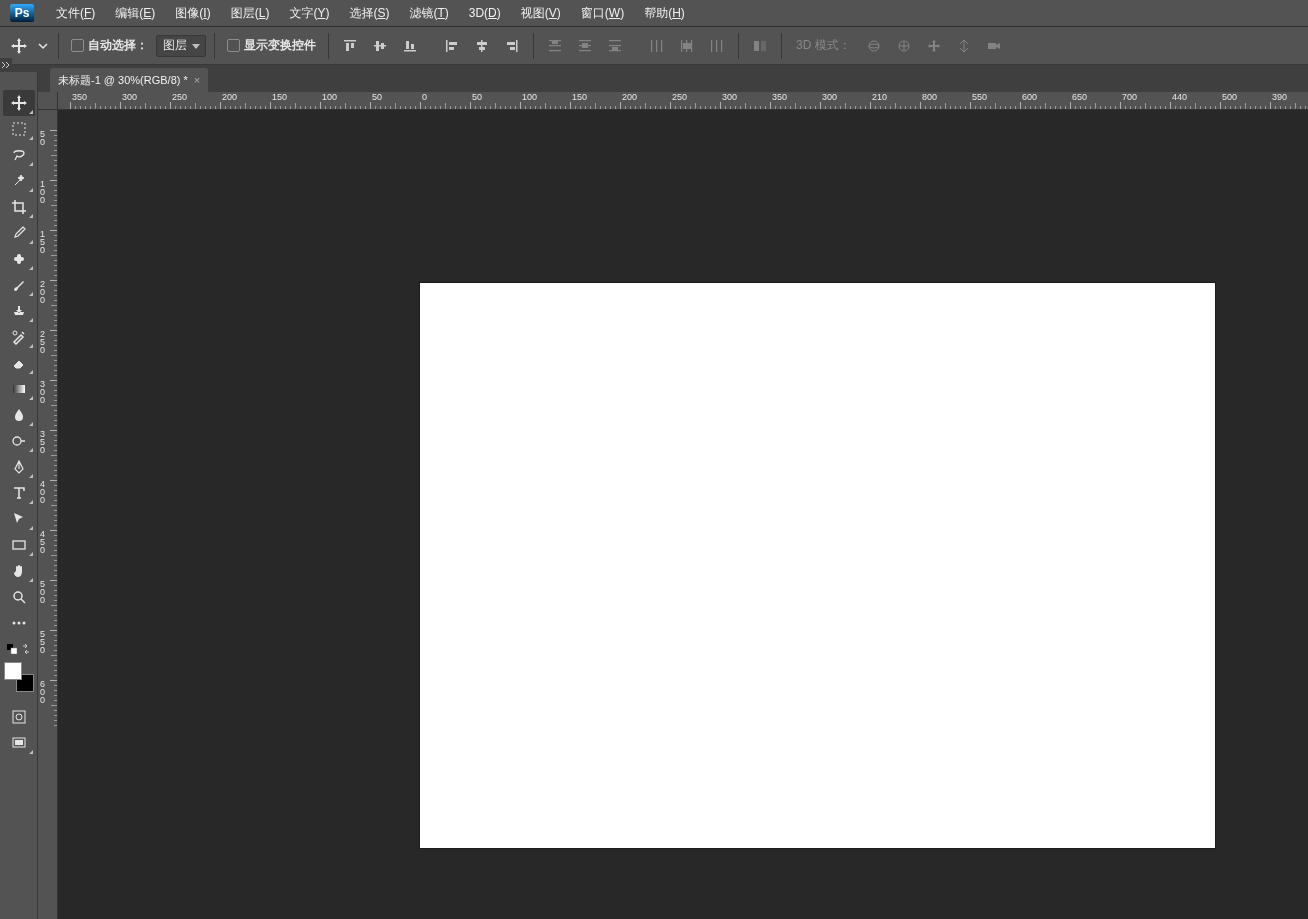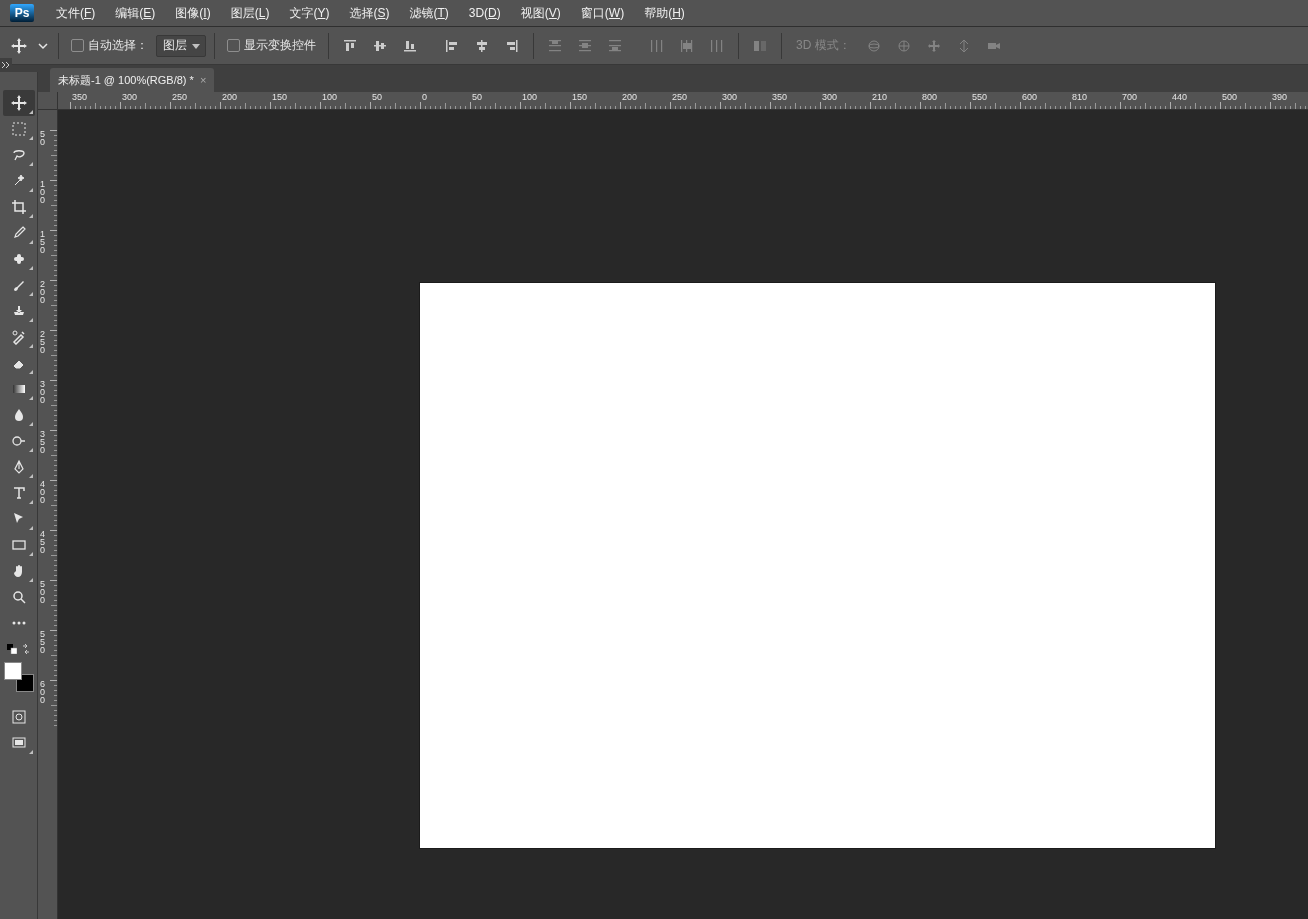--- a/index.html
+++ b/index.html
@@ -5,21 +5,21 @@
 * { margin:0; padding:0; box-sizing:border-box; font-family:"Microsoft YaHei","Segoe UI",sans-serif; user-select:none; }
 body { width:1308px; height:919px; background:#535353; overflow:hidden; color:#e6e6e6; font-size:12px; }
 .menubar { height:27px; background:#535353; display:flex; align-items:center; padding-left:10px; border-bottom:1px solid #2f2f2f; }
 .logo { width:24px; height:18px; background:linear-gradient(180deg,#31a8ff 0%,#001e36 100%); color:#fff; font-weight:bold; font-size:12px; display:flex; align-items:center; justify-content:center; border-radius:2px; margin-right:12px; }
 .menu-item { padding:0 10px; height:27px; line-height:27px; cursor:pointer; font-size:12px; color:#f0f0f0; }
 .mnemonic { text-decoration:underline; }
 .optbar { height:38px; background:#535353; display:flex; align-items:center; padding:0 6px; border-bottom:1px solid #383838; gap:4px; }
 .opt-icon { width:26px; height:26px; display:flex; align-items:center; justify-content:center; cursor:pointer; border-radius:2px; }
 .divider { width:1px; height:26px; background:#383838; margin:0 4px; }
 .checkbox { width:13px; height:13px; border:1px solid #8e8e8e; border-radius:2px; display:inline-block; vertical-align:middle; margin-right:4px; }
-.opt-label { font-size:12px; color:#e6e6e6; display:flex; align-items:center; padding:0 4px; }
+.opt-label { font-size:12px; color:#e6e6e6; display:flex; align-items:center; padding:0 4px;font-weight:bold; }
 .select { height:22px; background:#454545; border:1px solid #383838; border-radius:2px; padding:0 18px 0 6px; display:flex; align-items:center; font-size:12px; position:relative; cursor:pointer; }
 .select::after { content:""; position:absolute; right:5px; top:8px; border-left:4px solid transparent; border-right:4px solid transparent; border-top:5px solid #c0c0c0; }
 .disabled { opacity:0.4; }
 .tabbar { height:28px; background:#3f3f3f; display:flex; align-items:flex-end; padding-left:50px; border-bottom:1px solid #2a2a2a; }
 .doc-tab { height:24px; background:#535353; padding:0 8px; display:flex; align-items:center; font-size:11px; color:#f0f0f0; border-top-left-radius:3px; border-top-right-radius:3px; margin-right:2px; cursor:pointer; gap:6px; }
 .tab-close { font-size:11px; color:#aaa; cursor:pointer; }
 .expand-btn { position:absolute; left:0; top:58px; width:12px; height:14px; background:#3f3f3f; display:flex; align-items:center; justify-content:center; cursor:pointer; z-index:10; }
 .toolbox { position:absolute; left:0; top:72px; width:38px; bottom:0; background:#535353; border-right:1px solid #383838; padding-top:18px; z-index:5; }
 .tool { width:32px; height:26px; margin:0 auto; display:flex; align-items:center; justify-content:center; cursor:pointer; border-radius:2px; position:relative; }
 .tool.sel { background:#3a3a3a; }
@@ -219,21 +219,21 @@
 </div>
 
 <div class="expand-btn">
   <svg width="10" height="8" viewBox="0 0 10 8">
       <path d="M1 1l3 3-3 3M5 1l3 3-3 3" stroke="#ccc" fill="none"></path>
     </svg>
 </div>
 
 <div class="tabbar">
   <div class="doc-tab">
-    <span>未标题-1 @ 100%(RGB/8) *</span>
+    <span>未标题-1 @ 30%(RGB/8) *</span>
     <span class="tab-close">×</span>
   </div>
 </div>
 
 <div class="toolbox">
   <div class="tool sel">
       <svg width="18" height="18" viewBox="0 0 18 18">
         <path d="M9 1l2 3h-1v4h4v-1l3 2-3 2v-1h-4v4h1l-2 3-2-3h1v-4h-4v1l-3-2 3-2v1h4v-4h-1z" fill="#e6e6e6"></path>
       </svg>
       <span class="tool-corner"></span>
@@ -660,21 +660,21 @@
       <div style="position: absolute; left: 972px; bottom: 0px; width: 1px; height: 3px; background: rgb(153, 153, 153);"></div>
       <div style="position: absolute; left: 977px; bottom: 0px; width: 1px; height: 3px; background: rgb(153, 153, 153);"></div>
       <div style="position: absolute; left: 982px; bottom: 0px; width: 1px; height: 3px; background: rgb(153, 153, 153);"></div>
       <div style="position: absolute; left: 987px; bottom: 0px; width: 1px; height: 6px; background: rgb(153, 153, 153);"></div>
       <div style="position: absolute; left: 992px; bottom: 0px; width: 1px; height: 3px; background: rgb(153, 153, 153);"></div>
       <div style="position: absolute; left: 997px; bottom: 0px; width: 1px; height: 3px; background: rgb(153, 153, 153);"></div>
       <div style="position: absolute; left: 1002px; bottom: 0px; width: 1px; height: 3px; background: rgb(153, 153, 153);"></div>
       <div style="position: absolute; left: 1007px; bottom: 0px; width: 1px; height: 3px; background: rgb(153, 153, 153);"></div>
       <div class="rtick-h" style="left: 1012px;">
         <span class="major"></span>
-        <span class="num">810</span>
+        <span class="num">650</span>
       </div>
       <div style="position: absolute; left: 1017px; bottom: 0px; width: 1px; height: 3px; background: rgb(153, 153, 153);"></div>
       <div style="position: absolute; left: 1022px; bottom: 0px; width: 1px; height: 3px; background: rgb(153, 153, 153);"></div>
       <div style="position: absolute; left: 1027px; bottom: 0px; width: 1px; height: 3px; background: rgb(153, 153, 153);"></div>
       <div style="position: absolute; left: 1032px; bottom: 0px; width: 1px; height: 3px; background: rgb(153, 153, 153);"></div>
       <div style="position: absolute; left: 1037px; bottom: 0px; width: 1px; height: 6px; background: rgb(153, 153, 153);"></div>
       <div style="position: absolute; left: 1042px; bottom: 0px; width: 1px; height: 3px; background: rgb(153, 153, 153);"></div>
       <div style="position: absolute; left: 1047px; bottom: 0px; width: 1px; height: 3px; background: rgb(153, 153, 153);"></div>
       <div style="position: absolute; left: 1052px; bottom: 0px; width: 1px; height: 3px; background: rgb(153, 153, 153);"></div>
       <div style="position: absolute; left: 1057px; bottom: 0px; width: 1px; height: 3px; background: rgb(153, 153, 153);"></div>

